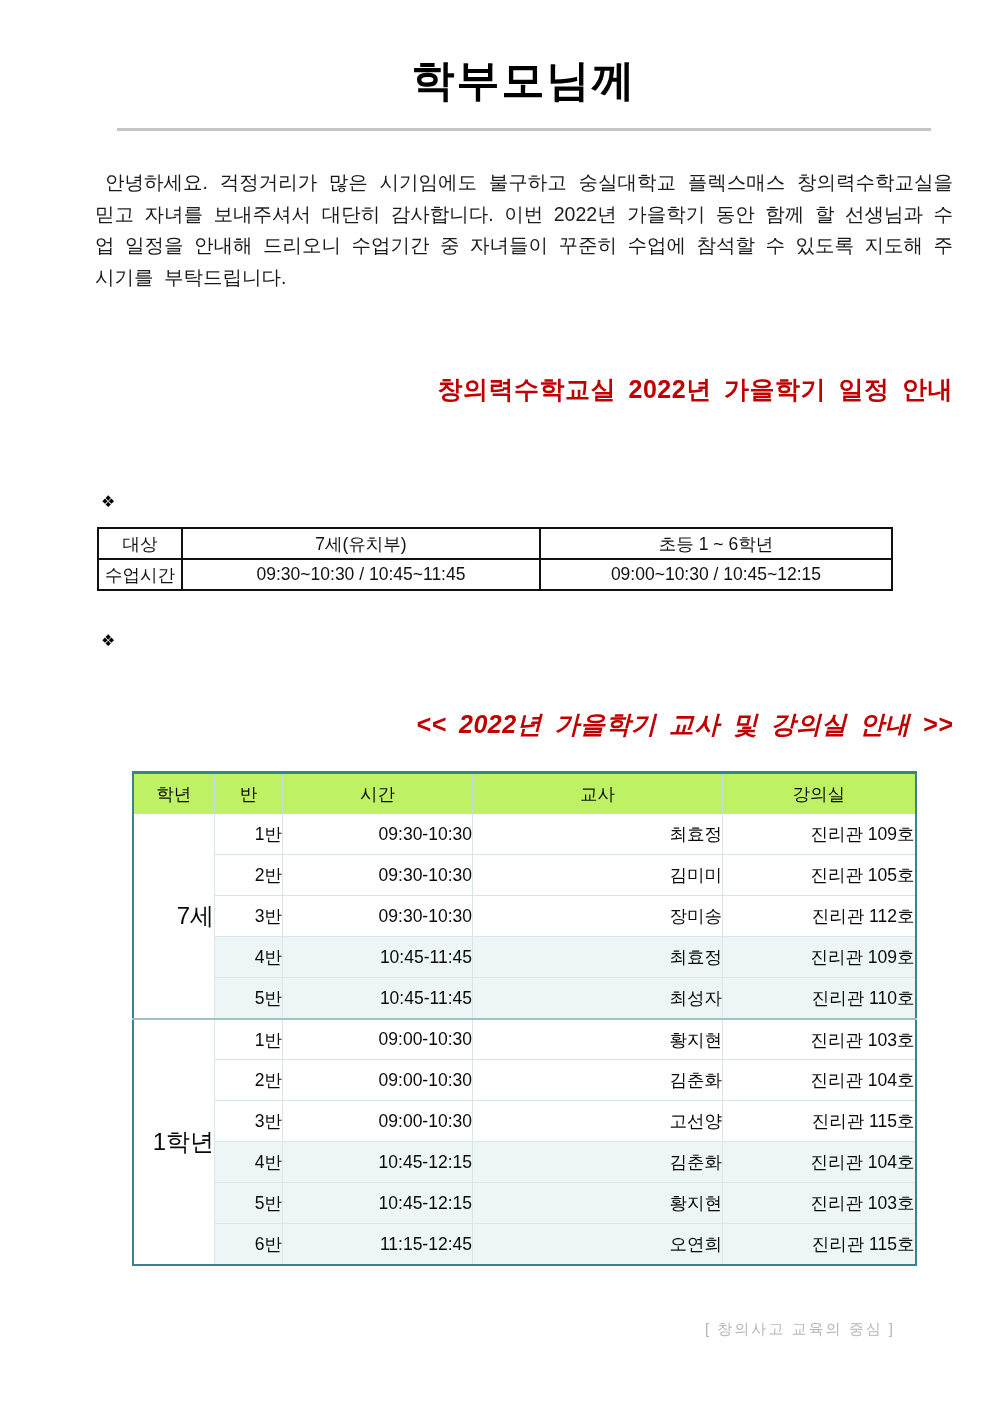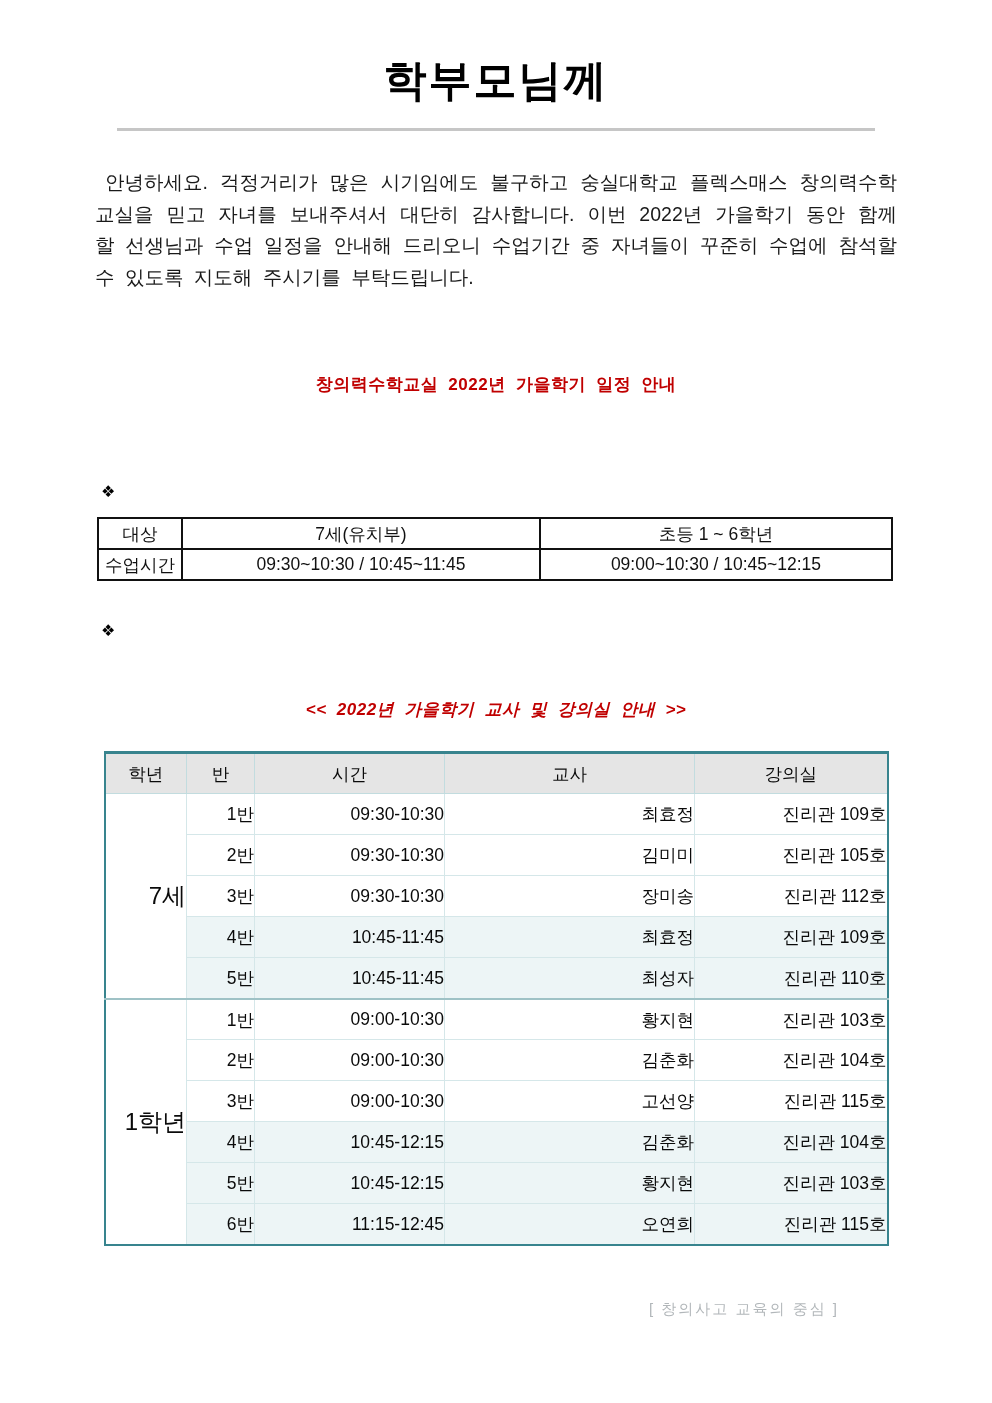--- a/index.html
+++ b/index.html
@@ -4,21 +4,21 @@
 <style>
   * { margin: 0; padding: 0; box-sizing: border-box; }
   html, body { background: #ffffff; }
   body { font-family: "Liberation Sans", "DejaVu Sans", sans-serif; color: #111; }
   .page {
     position: relative;
     width: 992px;
     height: 1403px;
     margin: 0 auto;
     background: #fff;
-    padding: 52px 95px 40px 95px;
+    padding: 52px 39px 40px 95px;
     overflow: hidden;
   }
   
   .doc-title {
     text-align: center;
     font-size: 43px;
     font-weight: 800;
     letter-spacing: 2px;
     color: #000;
   }
@@ -32,24 +32,24 @@
     margin-top: 36px;
     font-size: 19.5px;
     line-height: 1.62;
     text-align: justify;
     text-indent: 10px;
     word-spacing: 5px;
     color: #1a1a1a;
   }
   
   .section-heading {
-    text-align: center;
+    text-align: right;
     color: #c00000;
     font-weight: 700;
-    font-size: 17px;
+    font-size: 25px;
     letter-spacing: 0.5px;
     word-spacing: 5px;
   }
   .heading-1 { margin-top: 80px; }
   .heading-2 { margin-top: 58px; font-style: italic; }
   
   .bullet-line {
     display: flex;
     align-items: flex-start;
     font-size: 18.5px;
@@ -98,21 +98,21 @@
     border-collapse: collapse;
     table-layout: fixed;
     font-size: 17.5px;
   }
   .schedule-table col.c1 { width: 82px; }
   .schedule-table col.c2 { width: 68px; }
   .schedule-table col.c3 { width: 190px; }
   .schedule-table col.c4 { width: 250px; }
   .schedule-table col.c5 { width: 193px; }
   .schedule-table th {
-    background: #e5e5e5;
+    background: #bef264;
     height: 41px;
     font-weight: 500;
     border: 1px solid #c2dcdf;
     vertical-align: middle;
     color: #0a0a0a;
   }
   .schedule-table td {
     height: 41px;
     border: 1px solid #d5e7e9;
     text-align: right;

